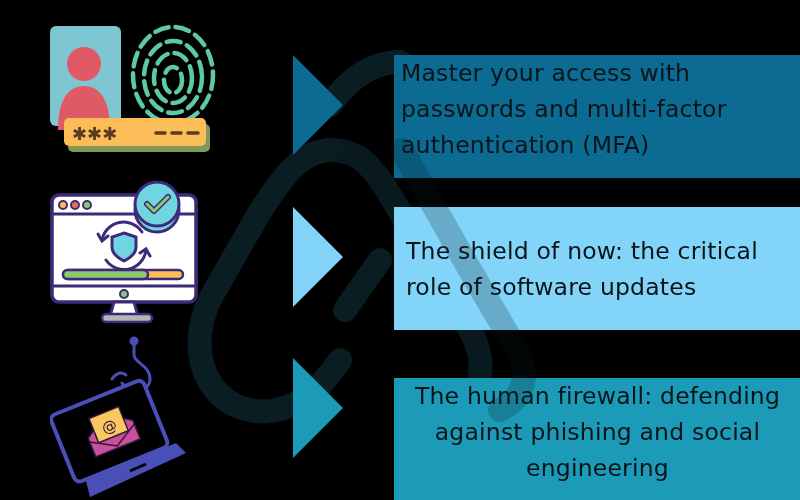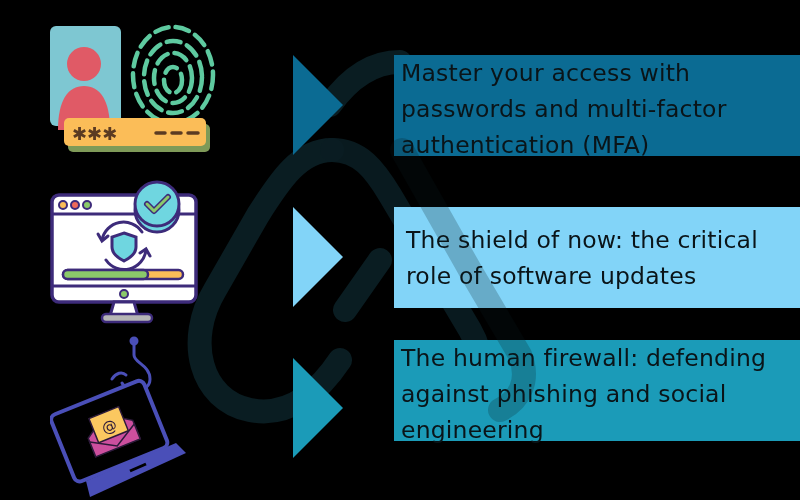--- a/index.html
+++ b/index.html
@@ -1,26 +1,26 @@
 <!DOCTYPE html>
 <html><head>
 <meta charset="utf-8">
 <style>
   html, body { margin:0; padding:0; }
   body { width:800px; height:500px; background:#000; position:relative; overflow:hidden;
          font-family:"DejaVu Sans", sans-serif; }
   .watermark { position:absolute; left:0; top:0; width:800px; height:500px; pointer-events:none; }
   .icon { position:absolute; }
   .arrow { position:absolute; width:0; height:0; border-top:50px solid transparent; border-bottom:50px solid transparent; border-left:50px solid; }
-  .box { position:absolute; left:394px; width:406px; height:101px; box-sizing:border-box;
+  .box { position:absolute; left:394px; width:406px; height:123px; box-sizing:border-box;
          padding:0 6px 0 7px; display:flex; align-items:center; color:#0a1418;
          font-size:23.5px; line-height:36px; letter-spacing:0.2px; }
   .box span { display:block; }
   .box.b1 { top:55px; align-items:flex-start; }
-  .box.b3 { top:340px; align-items:flex-start; }
+  .box.b3 { top:378px; align-items:flex-start;text-align:center; }
   .box.b2 { top:207px; }
 </style>
 </head>
 <body>
 
 <svg class="watermark" viewBox="0 0 800 500">
   <g fill="none" stroke="#0a1d22" stroke-width="24" stroke-linecap="round" stroke-linejoin="round">
     <path d="M330 105 C355 70 380 62 400 62"></path>
     <path d="M332 150 C300 150 280 180 258 215 L215 290 C185 340 200 400 250 410 C290 418 320 390 340 360"></path>
     <path d="M332 150 C360 150 375 170 390 195 L470 330 C490 365 480 400 450 420" opacity="0.9"></path>

